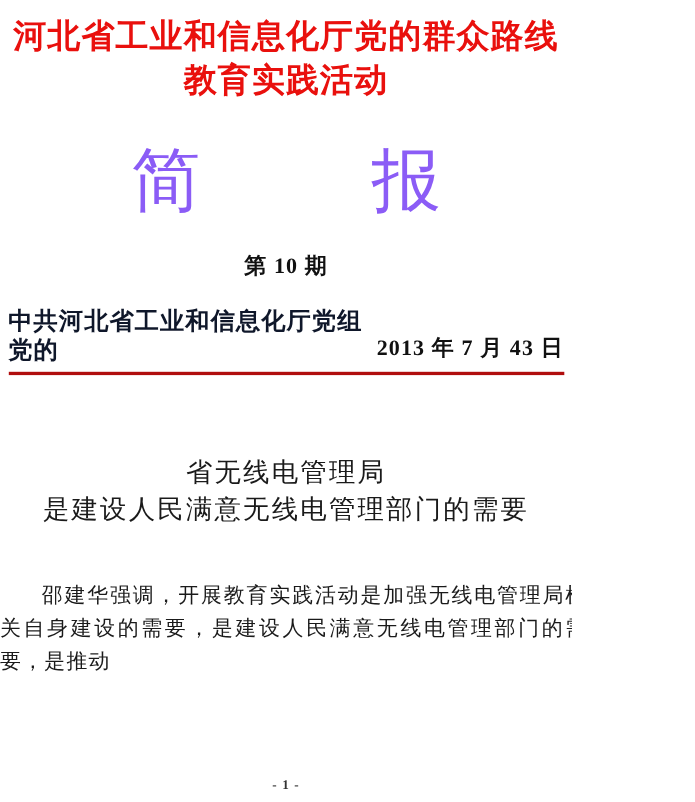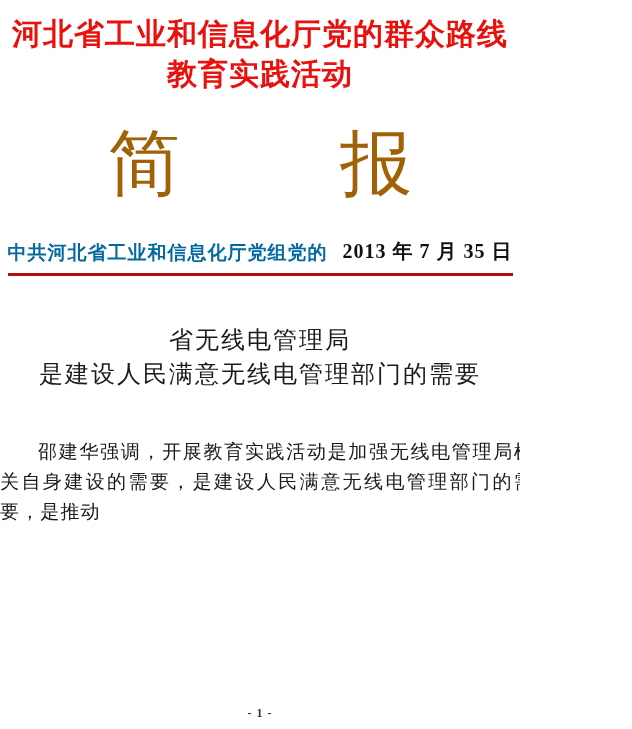--- a/index.html
+++ b/index.html
@@ -22,22 +22,22 @@
     font-size: 30px;
     font-weight: bold;
     color: #e9100d;
     letter-spacing: 1px;
     line-height: 40px;
     font-family: "Liberation Serif", "DejaVu Serif", serif;
   }
   .masthead {
     margin-top: 20px;
     text-align: center;
-    color: #a16207;
-    font-size: 72px;
+    color: #8b5cf6;
+    font-size: 63px;
     line-height: 100px;
     font-weight: normal;
     font-family: "Liberation Serif", "DejaVu Serif", serif;
   }
   .masthead .gap { display: inline-block; width: 124px; }
   .issue-label {
     margin-top: 14px;
     text-align: center;
     font-size: 20px;
     font-weight: bold;
@@ -45,43 +45,43 @@
     color: #111111;
   }
   .issuer-row {
     margin: 24px auto 0 auto;
     width: 505px;
     display: flex;
     justify-content: space-between;
     align-items: flex-end;
   }
   .issuer-lines {
-    font-size: 19px;
+    font-size: 22px;
     line-height: 26px;
     font-weight: bold;
     letter-spacing: 1px;
-    color: #0369a1;
+    color: #0f172a;
   }
   .issue-date {
     font-size: 20px;
     font-weight: bold;
     letter-spacing: 1px;
     color: #111111;
     padding-bottom: 1px;
     white-space: nowrap;
   }
   .red-rule {
     margin: 7px auto 0 auto;
     width: 505px;
     border: none;
     border-top: 3px solid #b00d0d;
     height: 0;
   }
   .article-title {
-    margin-top: 47px;
+    margin-top: 72px;
     text-align: center;
     font-size: 24px;
     line-height: 34px;
     letter-spacing: 2px;
     color: #1a1a1a;
     font-weight: normal;
   }
   .body-text {
     margin: 46px auto 0 auto;
     width: 534px;
@@ -110,26 +110,27 @@
 <div class="page">
 
   <div class="banner-title">河北省工业和信息化厅党的群众路线教育实践活动</div>
 
   <div class="masthead">
     <span>简</span>
     <span class="gap"></span>
     <span>报</span>
   </div>
 
+  <div class="issue-label">第 10 期</div>
 
   <div class="issuer-row">
     <div class="issuer-lines">
       <div>中共河北省工业和信息化厅党组党的</div>
     </div>
-    <div class="issue-date">2013 年 7 月 35 日</div>
+    <div class="issue-date">2013 年 7 月 43 日</div>
   </div>
 
   <hr class="red-rule">
 
   <div class="article-title">
     <div>省无线电管理局</div>
     <div>是建设人民满意无线电管理部门的需要</div>
   </div>
 
   <div class="body-text">

